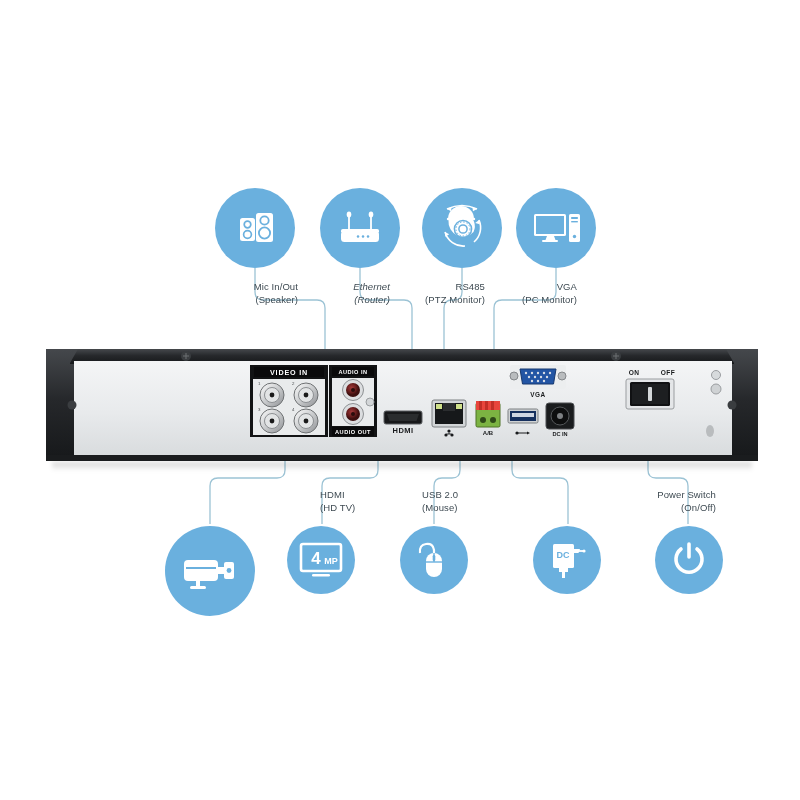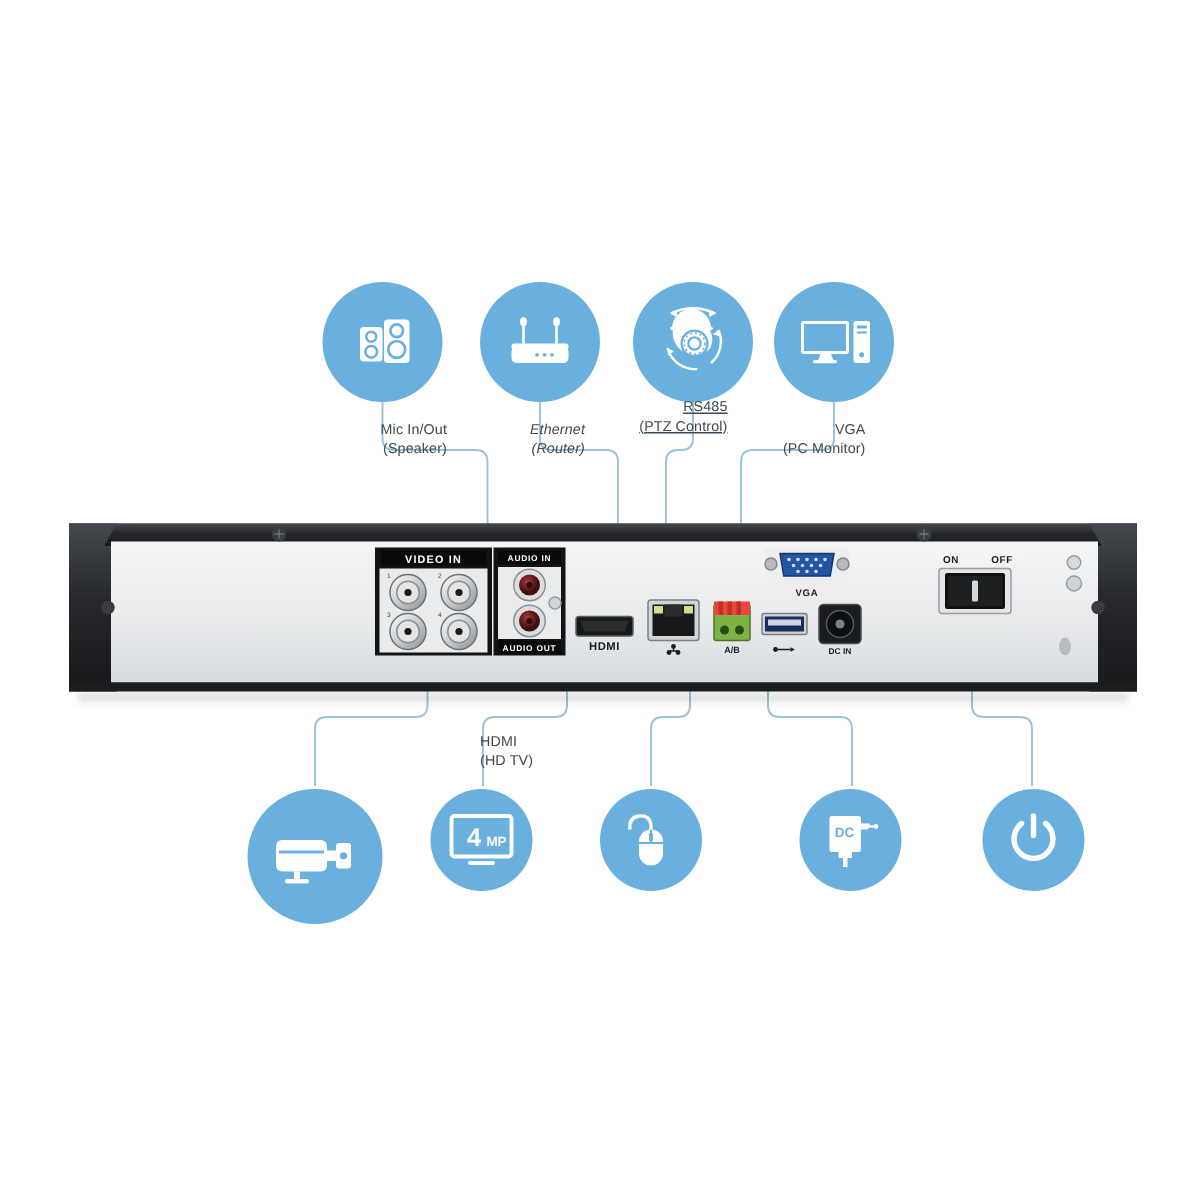--- a/index.html
+++ b/index.html
@@ -111,23 +111,23 @@
   </div>
 
   <div class="lbl r" style="left:178px; top:281px; width:120px;">
     <div>Mic In/Out</div>
     <div>(Speaker)</div>
   </div>
   <div class="lbl r" style="left:290px; top:281px; width:100px;font-style:italic;">
     <div>Ethernet</div>
     <div>(Router)</div>
   </div>
-  <div class="lbl r" style="left:385px; top:266px; width:100px;text-decoration:underline;">
+  <div class="lbl r" style="left:385px; top:281px; width:100px;">
     <div>RS485</div>
-    <div>(PTZ Control)</div>
+    <div>(PTZ Monitor)</div>
   </div>
   <div class="lbl r" style="left:477px; top:281px; width:100px;">
     <div>VGA</div>
     <div>(PC Monitor)</div>
   </div>
 
   <div class="shadow"></div>
   <div id="dvr">
     <svg width="716" height="123" viewBox="0 0 716 123">
       <defs>
@@ -283,20 +283,28 @@
       <rect x="586" y="39" width="40" height="24" rx="1.5" fill="#101113"></rect>
       <path d="M588 41 h36 v20 h-36 z" fill="#1d1f21"></path>
       <rect x="604" y="44" width="4" height="14" rx="1" fill="#d5d8da"></rect>
     </svg>
   </div>
 
   <div class="lbl" style="left:320px; top:489px; width:120px;">
     <div>HDMI</div>
     <div>(HD TV)</div>
   </div>
+  <div class="lbl" style="left:422px; top:489px; width:120px;">
+    <div>USB 2.0</div>
+    <div>(Mouse)</div>
+  </div>
+  <div class="lbl r" style="left:600px; top:489px; width:116px;">
+    <div>Power Switch</div>
+    <div>(On/Off)</div>
+  </div>
 
   <div class="circ" style="--blue:#6ab0de; left:165px; top:526px; width:90px; height:90px;">
     <svg width="60" height="46" viewBox="0 0 60 46">
       <rect x="4" y="12" width="34" height="21" rx="4" fill="#fff"></rect>
       <rect x="6" y="19" width="30" height="2" fill="#6ab0de"></rect>
       <rect x="38" y="19" width="7" height="7" fill="#fff"></rect>
       <rect x="44" y="14" width="10" height="17" rx="2" fill="#fff"></rect>
       <circle cx="49" cy="22.5" r="2.4" fill="#6ab0de"></circle>
       <rect x="16" y="33" width="4" height="6" fill="#fff"></rect>
       <rect x="10" y="38" width="16" height="3" rx="1.5" fill="#fff"></rect>

